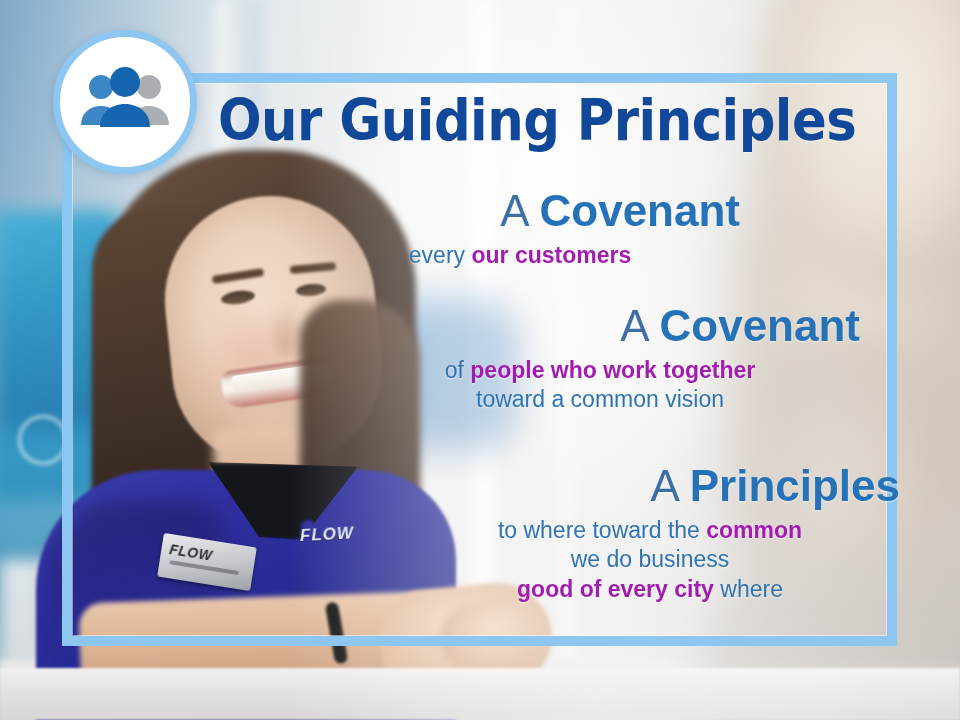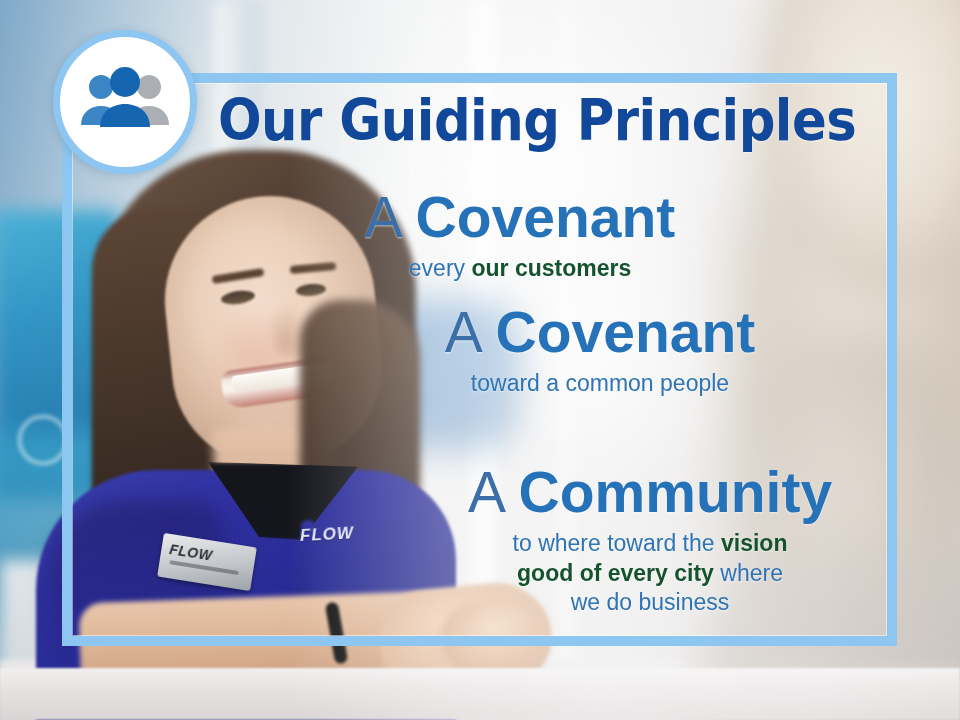--- a/index.html
+++ b/index.html
@@ -249,30 +249,31 @@
     position:absolute;left:218px;top:92px;width:660px;
     font-size:57px;font-weight:700;letter-spacing:-.5px;color:#11489a;line-height:1;
     text-shadow:0 1px 2px rgba(255,255,255,.55);
     font-family:"DejaVu Sans","Liberation Sans",sans-serif;
     font-stretch:condensed;
   }
 
   .principles{position:absolute;left:0;top:0;width:960px;height:720px;pointer-events:none;}
   .block{position:absolute;text-align:center;}
   .p-head{
-    font-size:57px;line-height:1.04;white-space:nowrap;
+    font-size:44px;line-height:1.04;white-space:nowrap;
     text-shadow:0 1px 2px rgba(255,255,255,.6);
+    text-align:right;
   }
   .p-head .art{font-weight:400;color:#3c6fa8;}
   .p-head .word{font-weight:700;color:#2672b8;}
   .p-sub{
     font-size:23px;line-height:1.28;color:#2e74b5;margin-top:7px;
     text-shadow:0 1px 2px rgba(255,255,255,.6);
   }
-  .p-sub b{font-weight:700;color:#14532d;}
+  .p-sub b{font-weight:700;color:#a21caf;}
   .p-sub .ln{display:block;white-space:nowrap;}
 
   #b1{left:300px;top:188px;width:440px;}
   #b2{left:340px;top:303px;width:520px;}
   #b3{left:400px;top:463px;width:500px;}
 </style>
 </head>
 <body>
 
 <div class="stage">
@@ -361,30 +362,31 @@
           <span class="ln"><span>every </span><b>our customers</b></span>
         </div>
     </div>
 
     <div class="block" id="b2">
       <div class="p-head">
         <span class="art">A</span>
         <span class="word">Covenant</span>
       </div>
       <div class="p-sub">
-          <span class="ln"><span>toward a common people</span></span>
+          <span class="ln"><span>of </span><b>people who work together</b></span>
+          <span class="ln"><span>toward a common vision</span></span>
         </div>
     </div>
 
     <div class="block" id="b3">
       <div class="p-head">
         <span class="art">A</span>
-        <span class="word">Community</span>
+        <span class="word">Principles</span>
       </div>
       <div class="p-sub">
-          <span class="ln"><span>to where toward the </span><b>vision</b></span>
+          <span class="ln"><span>to where toward the </span><b>common</b></span>
+          <span class="ln"><span>we do business</span></span>
           <span class="ln"><b>good of every city</b><span> where</span></span>
-          <span class="ln"><span>we do business</span></span>
         </div>
     </div>
   </div>
 
 </div>
 
 </body></html>

